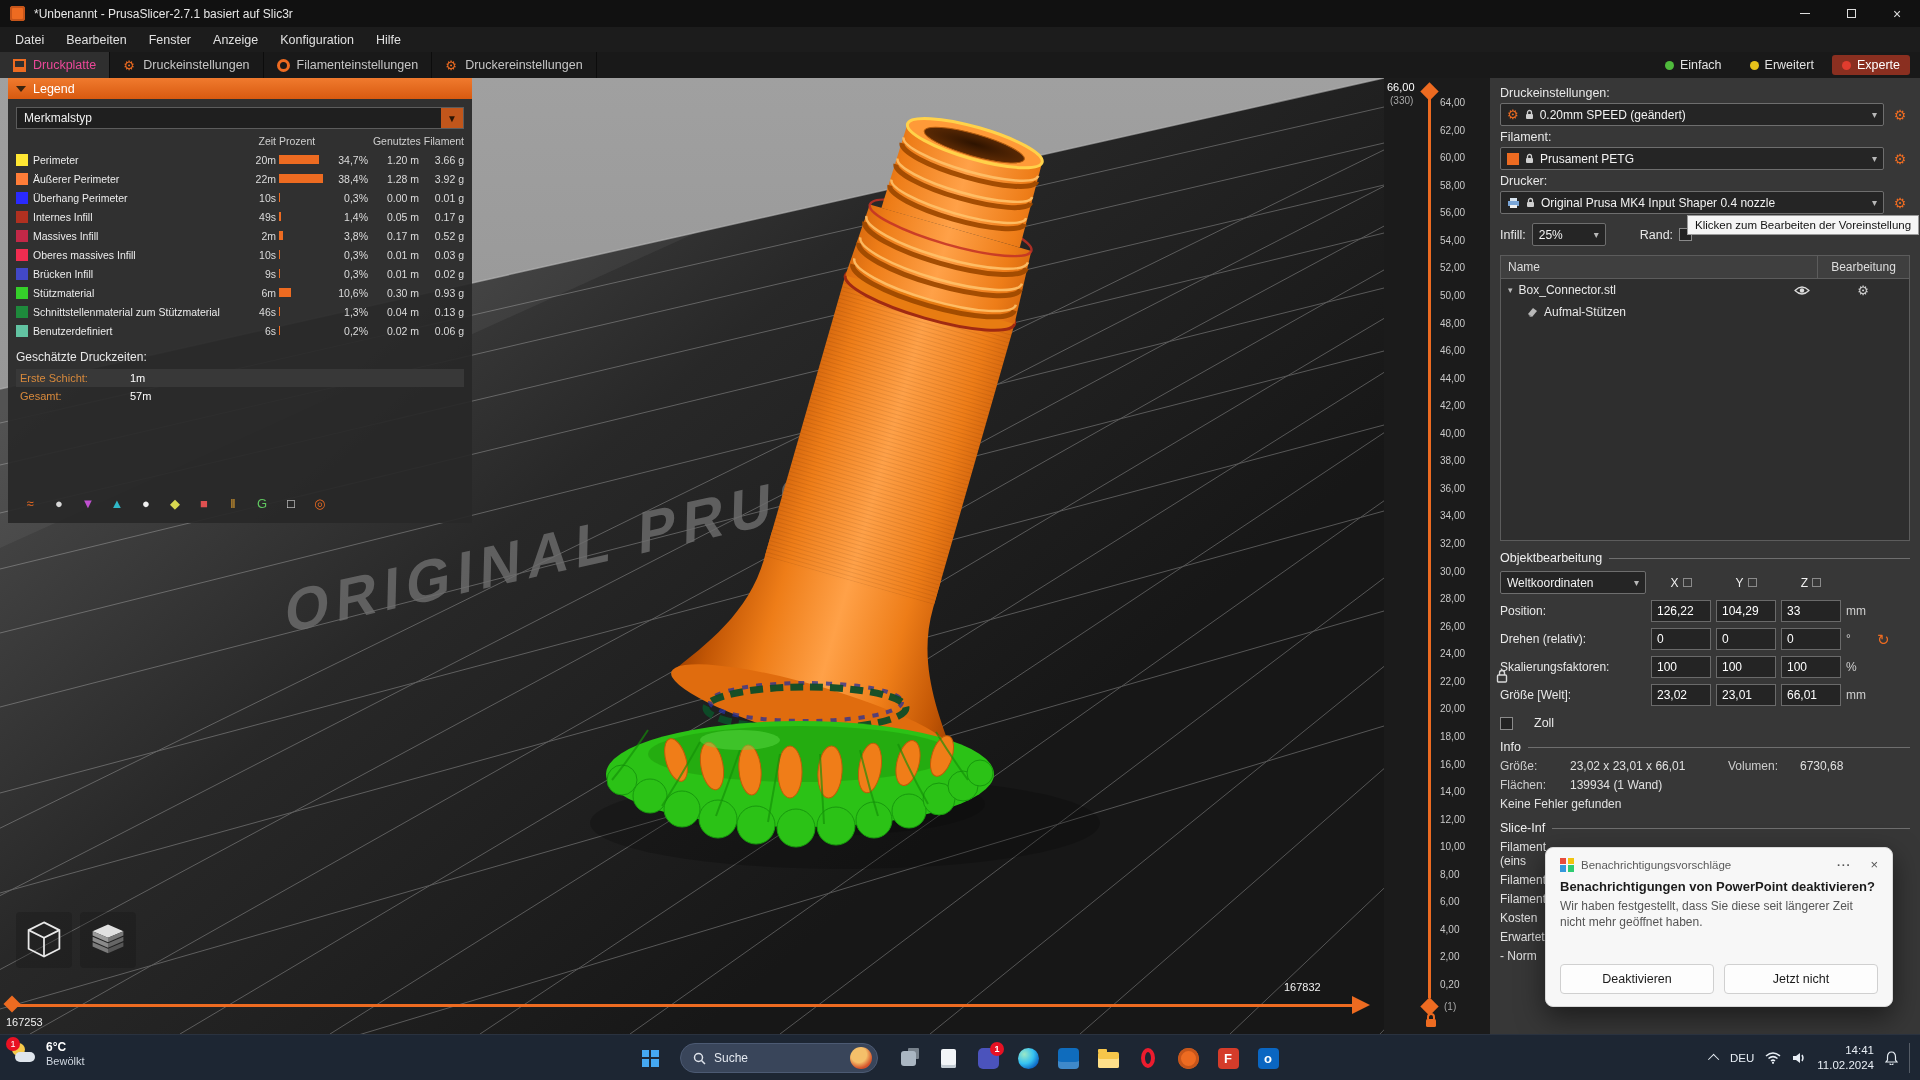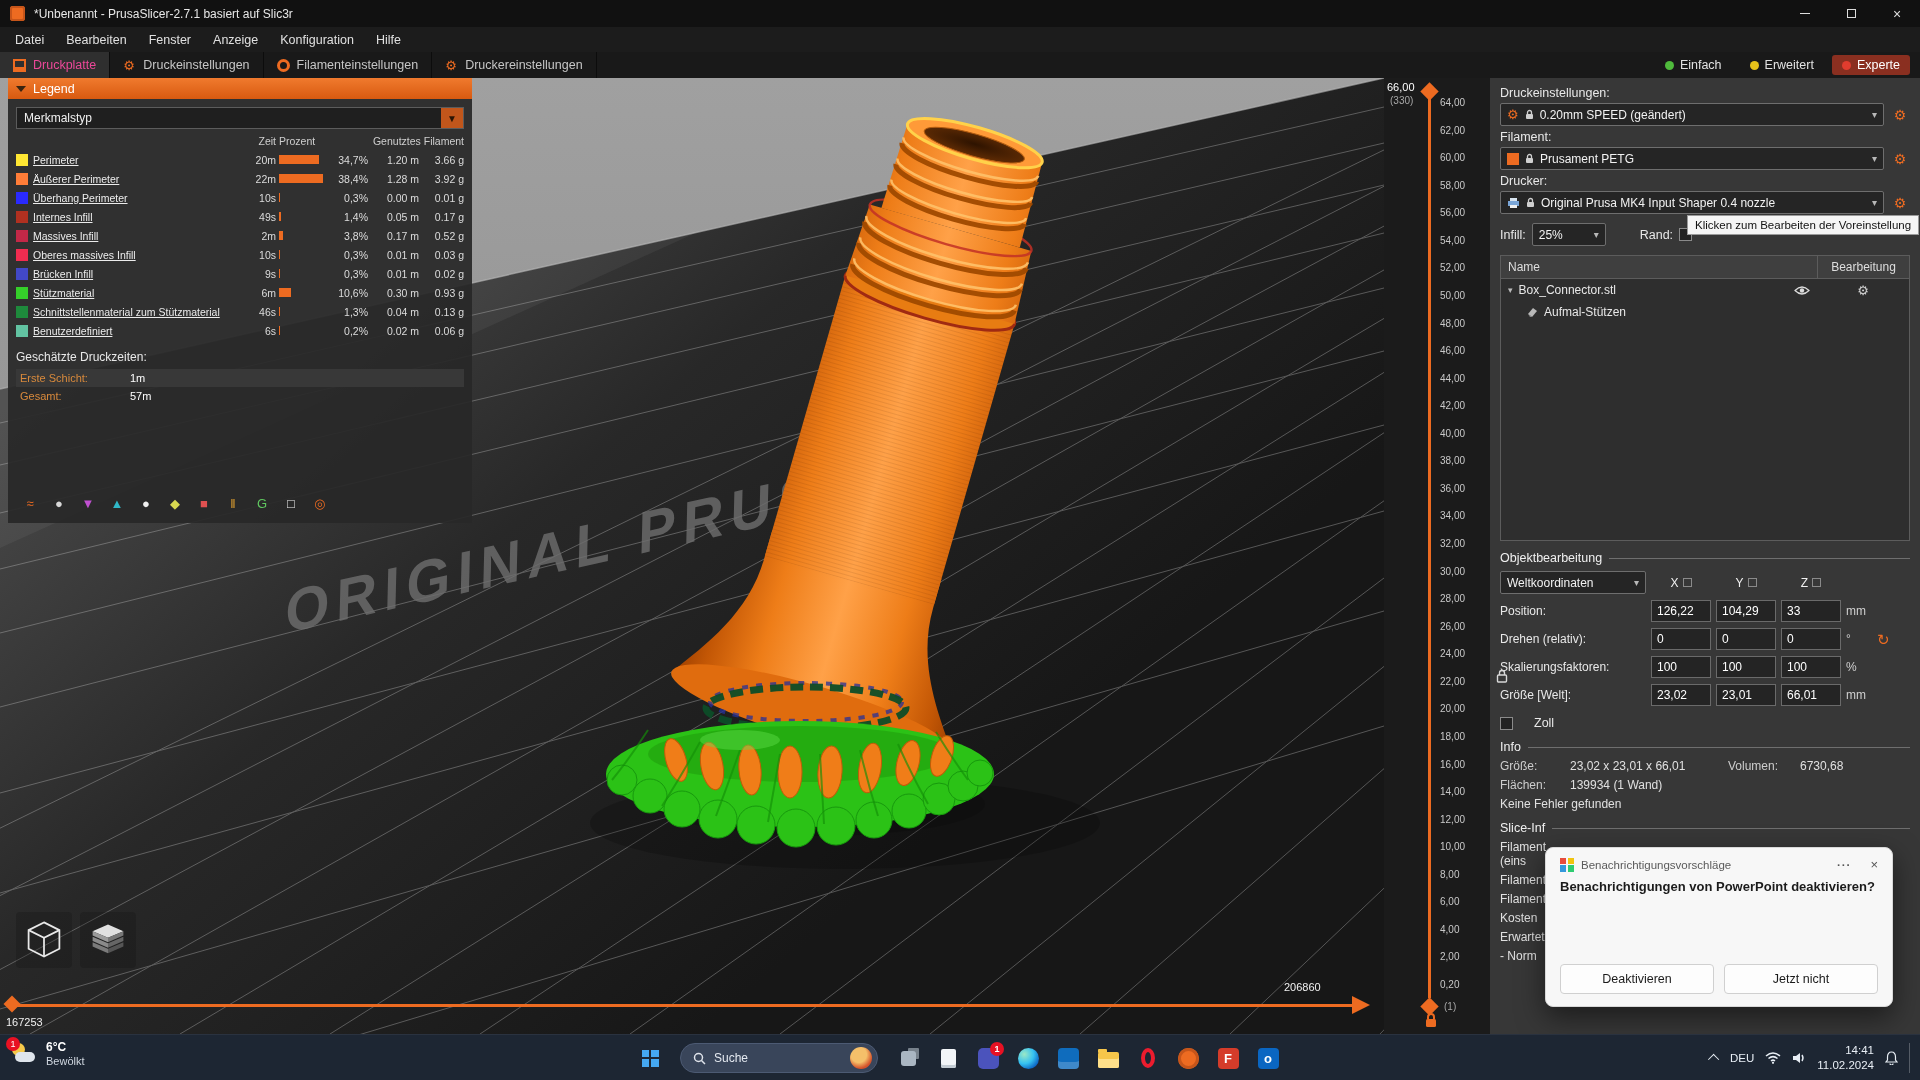--- a/index.html
+++ b/index.html
@@ -58,21 +58,21 @@
   .lg-combo-text { padding:0 7px; flex:1; }
   .lg-ddbtn { width:22px; height:100%; background:#c1561b; display:flex; align-items:center; justify-content:center;
     color:#2a1505; font-size:10px; }
   .lg-grid { display:grid; grid-template-columns:14px 204px 36px 46px 40px 48px 42px; gap:3px; align-items:center; }
   .lg-colhead { font-size:10.5px; color:#cfcfcf; margin-bottom:3px; }
   .lg-colhead .c-time { grid-column:3; text-align:right; }
   .lg-colhead .c-pct { grid-column:4 / span 2; }
   .lg-colhead .c-fil { grid-column:6 / span 2; text-align:right; white-space:nowrap; }
   .lg-row { height:19px; font-size:10.5px; }
   .lg-sw { width:12px; height:12px; display:inline-block; }
-  .lg-lbl { white-space:nowrap; overflow:hidden; color:#ececec;text-decoration:underline; }
+  .lg-lbl { white-space:nowrap; overflow:hidden; color:#ececec; }
   .lg-time { text-align:right; color:#dcdcdc; }
   .lg-barw { height:9px; display:flex; align-items:center; }
   .lg-bar { height:9px; background:#ED6B21; display:inline-block; }
   .lg-pct { text-align:right; color:#dcdcdc; }
   .lg-len { text-align:right; color:#dcdcdc; }
   .lg-wt { text-align:right; color:#dcdcdc; }
   .est-title { font-size:12px; color:#e8e8e8; margin:10px 0 5px; }
   .est-row { display:grid; grid-template-columns:110px 80px; height:18px; align-items:center;
     font-size:11px; padding-left:4px; }
   .est-row:nth-child(odd) { background:#383838; }
@@ -623,21 +623,21 @@
         <polygon points="34,17 20,23 20,27 34,21" fill="#666"></polygon>
       <polygon points="6,22 20,28 20,32 6,26" fill="#7a7a7a"></polygon>
         <polygon points="34,22 20,28 20,32 34,26" fill="#555"></polygon>
     </svg>
   </div>
 
   <div id="hs-knob" data-name="hslider-left-handle"></div>
   <div id="hs-line" data-name="horizontal-move-slider"></div>
   <div id="hs-arrow" data-name="hslider-right-handle"></div>
   <div id="hs-left" data-name="hslider-min-value">167253</div>
-  <div id="hs-right" data-name="hslider-max-value">206860</div>
+  <div id="hs-right" data-name="hslider-max-value">167832</div>
 </div>
 
 <div id="rulerstrip" data-name="layer-slider-strip">
   <div id="vmax" data-name="layer-max-height">66,00</div>
   <div id="vmaxlayer" data-name="layer-max-number">(330)</div>
   <div class="vline" data-name="layer-slider-track"></div>
   <div class="vhandle top" data-name="layer-slider-top-handle"></div>
   <div class="vhandle bottom" data-name="layer-slider-bottom-handle"></div>
   <div id="ruler-ticks" data-name="layer-ruler">
       <div class="tick" data-name="layer-tick">64,00</div>
@@ -883,20 +883,21 @@
         <span></span>
         <span></span>
         <span></span>
         <span></span>
       </span>
     <span data-name="notification-app-name">Benachrichtigungsvorschläge</span>
     <span class="ntf-dots" data-name="more-options-icon">···</span>
     <span class="ntf-close" data-name="close-icon">×</span>
   </div>
   <div class="ntf-title" data-name="notification-title">Benachrichtigungen von PowerPoint deaktivieren?</div>
+  <div class="ntf-body" data-name="notification-body">Wir haben festgestellt, dass Sie diese seit längerer Zeit nicht mehr geöffnet haben.</div>
   <div class="ntf-btns">
     <div class="ntf-btn" data-name="deactivate-button">Deaktivieren</div>
     <div class="ntf-btn" data-name="not-now-button">Jetzt nicht</div>
   </div>
 </div>
 
 <div id="taskbar" data-name="taskbar">
   <div class="weather" data-name="weather-widget">
     <span class="weather-badge" data-name="notification-badge">1</span>
     <span class="weather-ico" data-name="weather-icon"></span>

